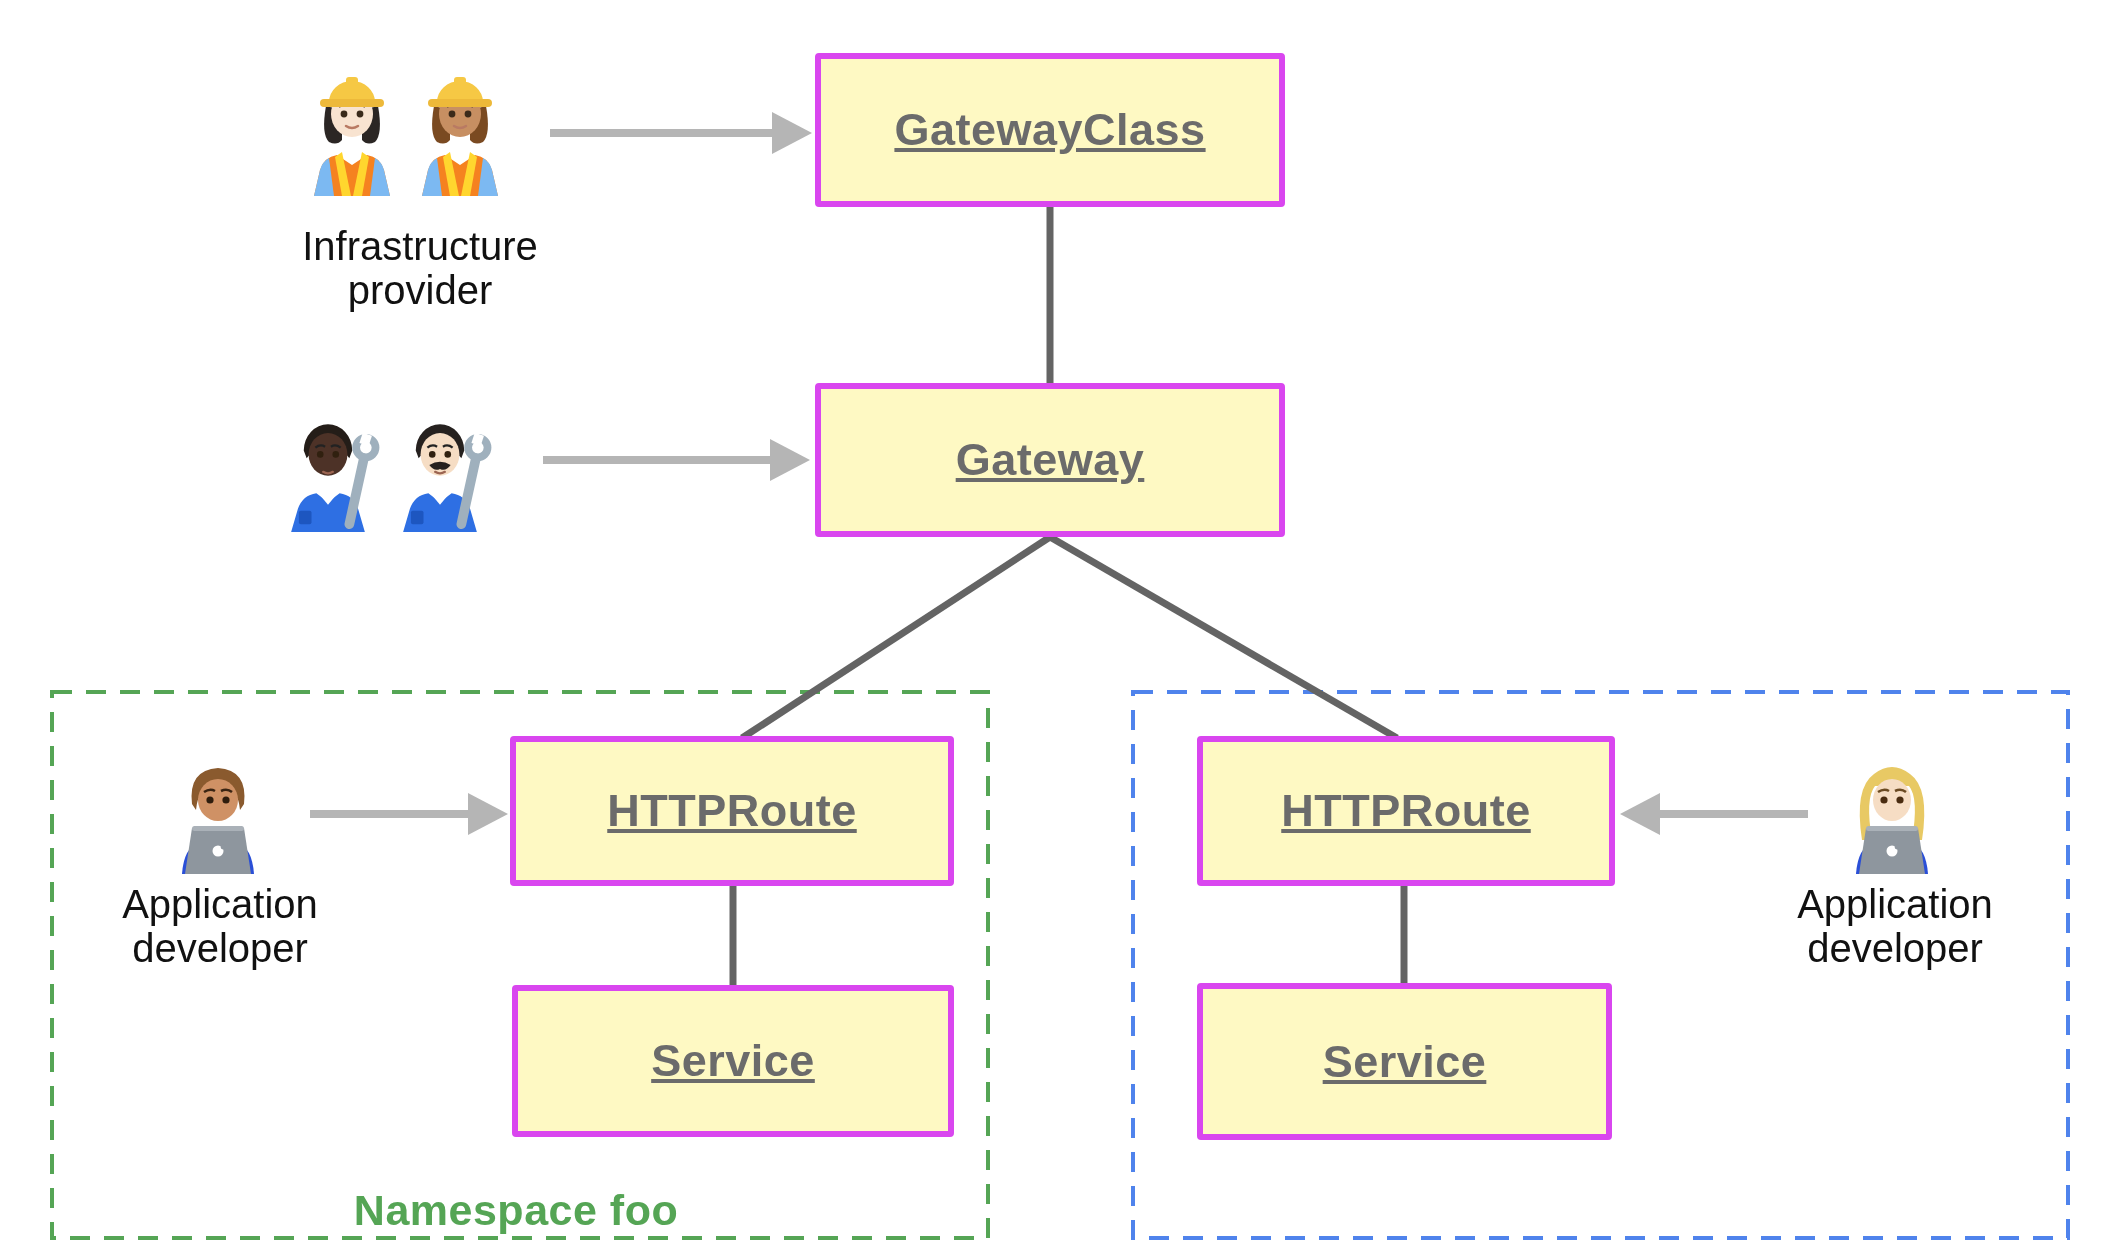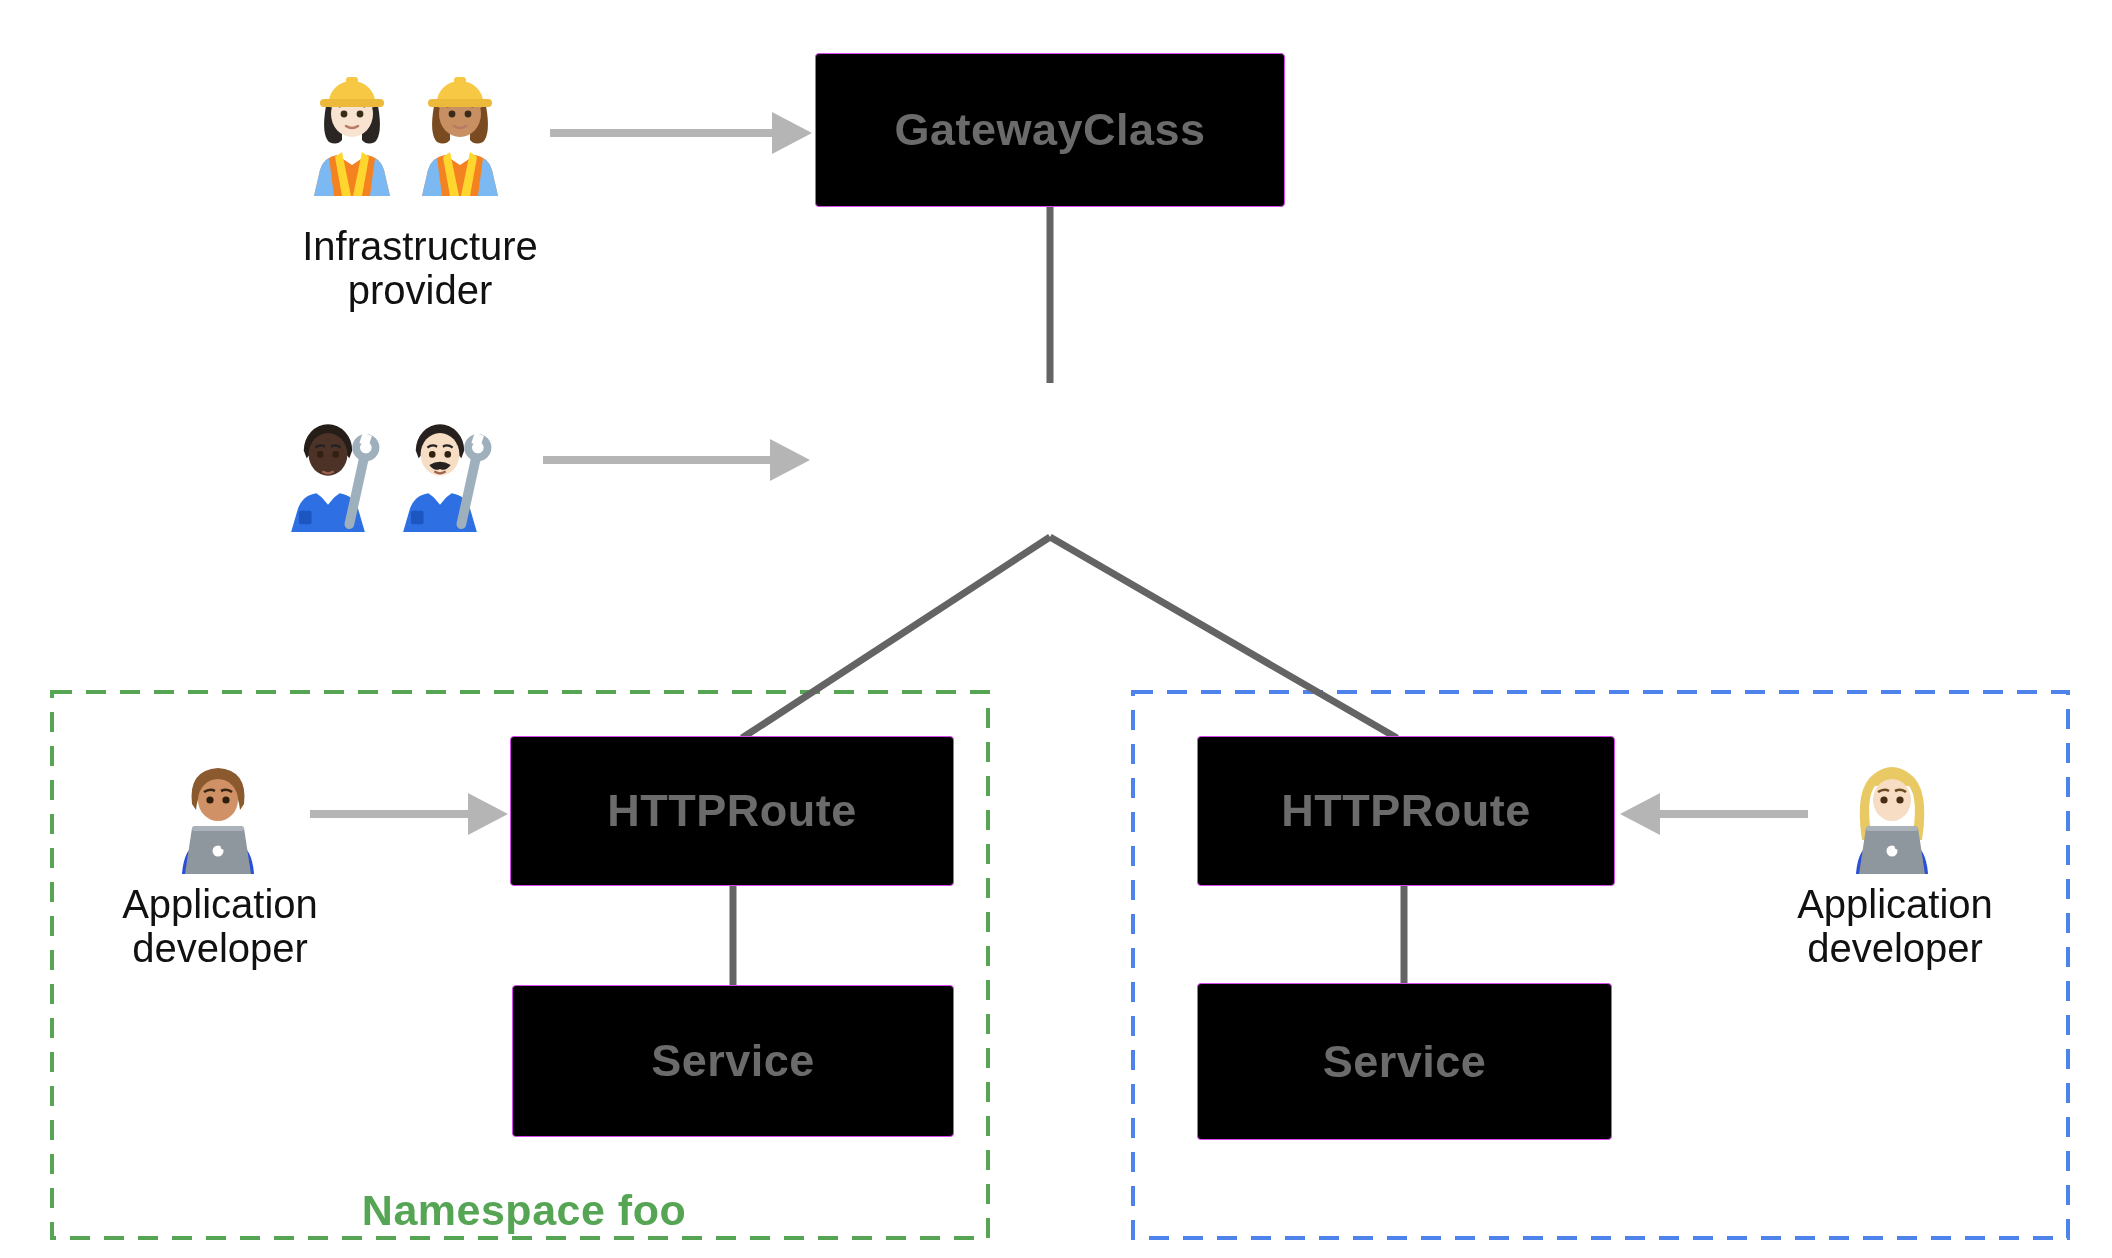--- a/index.html
+++ b/index.html
@@ -7,39 +7,39 @@
     position:relative;
     width:2112px;height:1258px;
     background:#ffffff;
     font-family:"Liberation Sans", sans-serif;
     overflow:hidden;
   }
   svg.overlay{position:absolute;left:0;top:0;width:2112px;height:1258px;}
   .node{
     position:absolute;
     box-sizing:border-box;
-    background:#000000;
-    border:1px solid #d946ef;
+    background:#fef9c3;
+    border:6px solid #d946ef;
     border-radius:4px;
     display:flex;align-items:center;justify-content:center;
     color:#6b6b6b;
-    font-size:45px;font-weight:bold;letter-spacing:.5px;
+    font-size:45px;font-weight:bold;letter-spacing:.5px;text-decoration:underline;
   }
   #node-gatewayclass{left:815px;top:53px;width:470px;height:154px;}
   #node-gateway{left:815px;top:383px;width:470px;height:154px;}
   #node-httproute-foo{left:510px;top:736px;width:444px;height:150px;}
   #node-service-foo{left:512px;top:985px;width:442px;height:152px;}
   #node-httproute-bar{left:1197px;top:736px;width:418px;height:150px;}
   #node-service-bar{left:1197px;top:983px;width:415px;height:157px;}
   .ns-label{
     position:absolute;
     text-align:center;
     font-size:43px;font-weight:bold;letter-spacing:.5px;
   }
-  #ns-label-foo{left:56px;width:936px;top:1186px;color:#55a555;}
+  #ns-label-foo{left:48px;width:936px;top:1186px;color:#55a555;}
   #ns-label-bar{left:1133px;width:935px;top:1186px;color:#4f83ec;}
   .persona-label{
     position:absolute;
     text-align:center;
     white-space:pre-line;
     color:#111111;
     font-size:40px;line-height:44px;font-weight:400;
   }
   #label-infra{left:255px;top:224px;width:330px;}
   #label-cluster{left:236px;top:531px;width:300px;}
@@ -146,20 +146,23 @@
     </g>
     <g>
       <line x1="1808" y1="814" x2="1658" y2="814" stroke="#b5b5b5" stroke-width="8"></line>
       <polygon points="1660,793 1620,814 1660,835" fill="#b5b5b5"></polygon>
     </g>
   </svg>
 
   <div class="node" id="node-gatewayclass">
     <span>GatewayClass</span>
   </div>
+  <div class="node" id="node-gateway">
+    <span>Gateway</span>
+  </div>
   <div class="node" id="node-httproute-foo">
     <span>HTTPRoute</span>
   </div>
   <div class="node" id="node-service-foo">
     <span>Service</span>
   </div>
   <div class="node" id="node-httproute-bar">
     <span>HTTPRoute</span>
   </div>
   <div class="node" id="node-service-bar">

